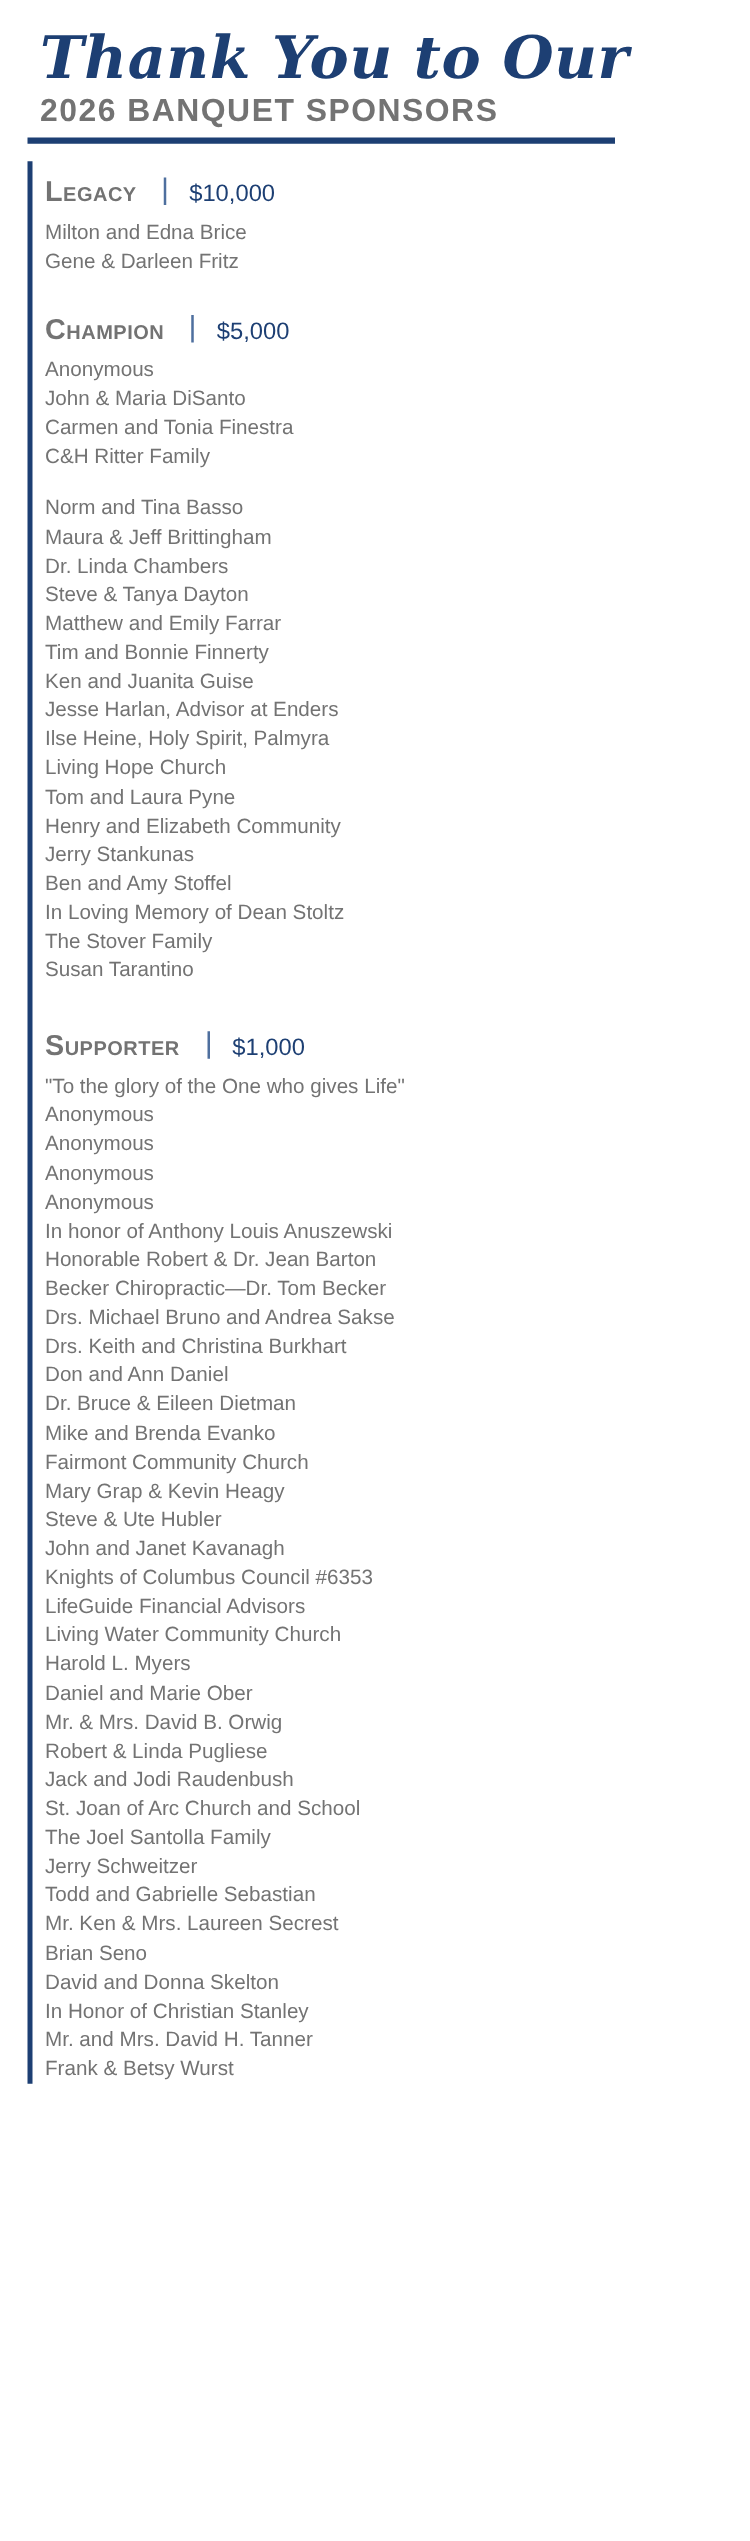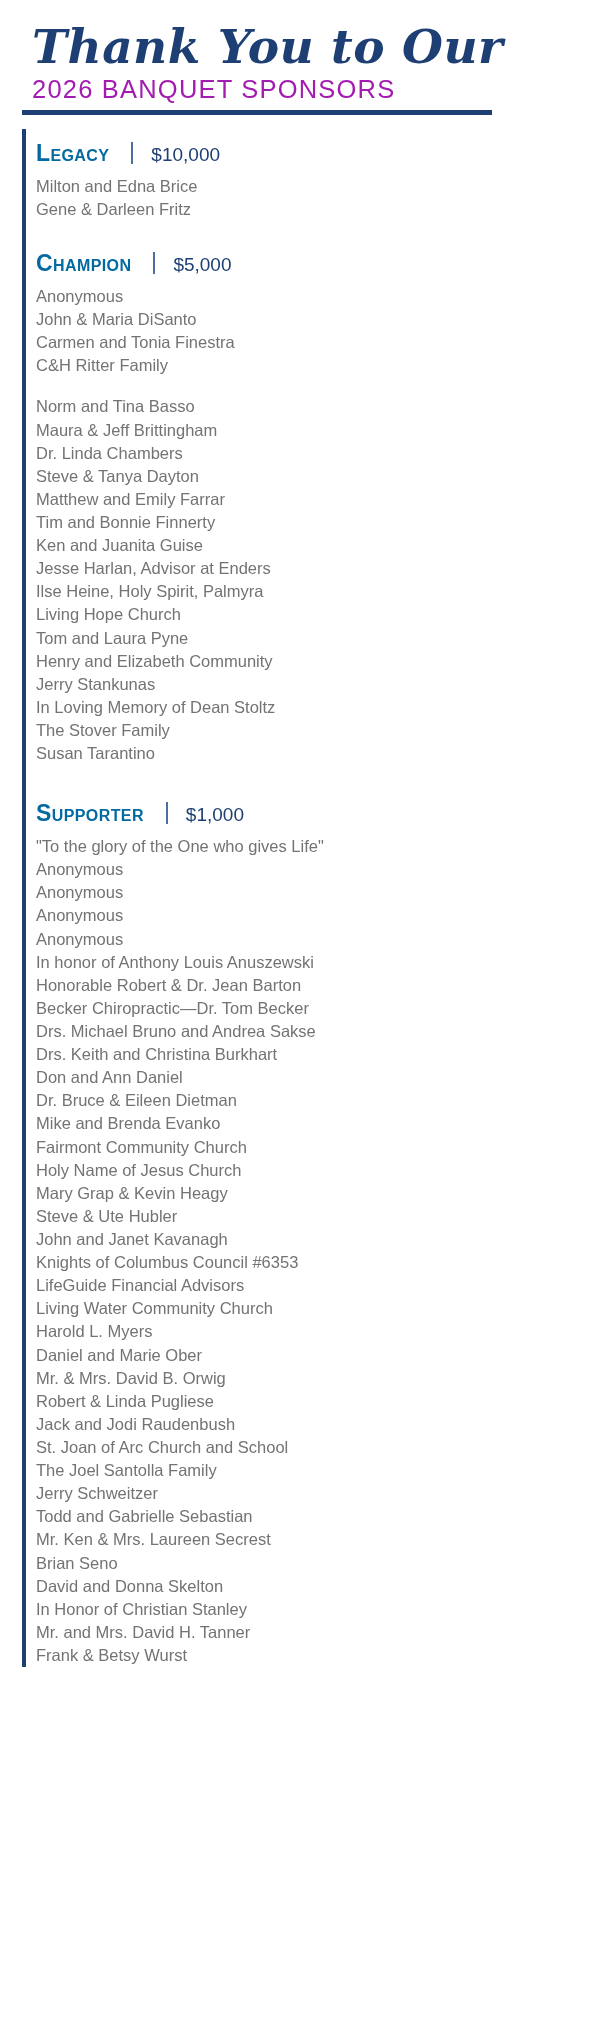--- a/index.html
+++ b/index.html
@@ -30,22 +30,22 @@
     font-weight: bold;
     font-size: 47px;
     line-height: 1.08;
     color: #1d3f73;
     letter-spacing: 0.5px;
     margin: 4px 0 2px 0;
     white-space: nowrap;
   }
   .banner {
     font-size: 25.5px;
-    font-weight: normal;
-    color: #a21caf;
+    font-weight: bold;
+    color: #737373;
     letter-spacing: 1.2px;
     margin: 0 0 6px 0;
     white-space: nowrap;
   }
   .rule {
     height: 5px;
     background: #1d3f73;
     width: 470px;
     margin: 4px 0 14px 0;
   }
@@ -67,21 +67,21 @@
   }
   .tier-head {
     display: flex;
     align-items: baseline;
     margin: 0 0 8px 0;
     padding-top: 10px;
   }
   .tier-name {
     font-size: 23px;
     font-weight: bold;
-    color: #0369a1;
+    color: #737373;
     letter-spacing: 0.4px;
     font-variant: small-caps;
     text-transform: capitalize;
     text-align: right;
   }
   .tier-div {
     display: inline-block;
     width: 2px;
     height: 22px;
     background: #4e6f9e;
@@ -161,20 +161,21 @@
         <li>Steve &amp; Tanya Dayton</li>
         <li>Matthew and Emily Farrar</li>
         <li>Tim and Bonnie Finnerty</li>
         <li>Ken and Juanita Guise</li>
         <li>Jesse Harlan, Advisor at Enders</li>
         <li>Ilse Heine, Holy Spirit, Palmyra</li>
         <li>Living Hope Church</li>
         <li>Tom and Laura Pyne</li>
         <li>Henry and Elizabeth Community</li>
         <li>Jerry Stankunas</li>
+        <li>Ben and Amy Stoffel</li>
         <li>In Loving Memory of Dean Stoltz</li>
         <li>The Stover Family</li>
         <li>Susan Tarantino</li>
       </ul>
     </div>
 
     <div class="spacer-lg"></div>
 
     <div class="tier">
       <div class="tier-head">
@@ -190,21 +191,20 @@
         <li>Anonymous</li>
         <li>In honor of Anthony Louis Anuszewski</li>
         <li>Honorable Robert &amp; Dr. Jean Barton</li>
         <li>Becker Chiropractic—Dr. Tom Becker</li>
         <li>Drs. Michael Bruno and Andrea Sakse</li>
         <li>Drs. Keith and Christina Burkhart</li>
         <li>Don and Ann Daniel</li>
         <li>Dr. Bruce &amp; Eileen Dietman</li>
         <li>Mike and Brenda Evanko</li>
         <li>Fairmont Community Church</li>
-        <li>Holy Name of Jesus Church</li>
         <li>Mary Grap &amp; Kevin Heagy</li>
         <li>Steve &amp; Ute Hubler</li>
         <li>John and Janet Kavanagh</li>
         <li>Knights of Columbus Council #6353</li>
         <li>LifeGuide Financial Advisors</li>
         <li>Living Water Community Church</li>
         <li>Harold L. Myers</li>
         <li>Daniel and Marie Ober</li>
         <li>Mr. &amp; Mrs. David B. Orwig</li>
         <li>Robert &amp; Linda Pugliese</li>

